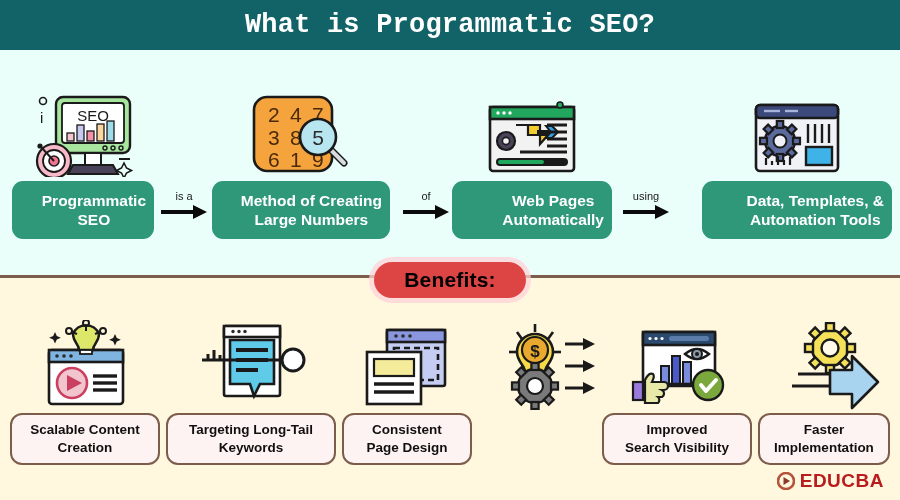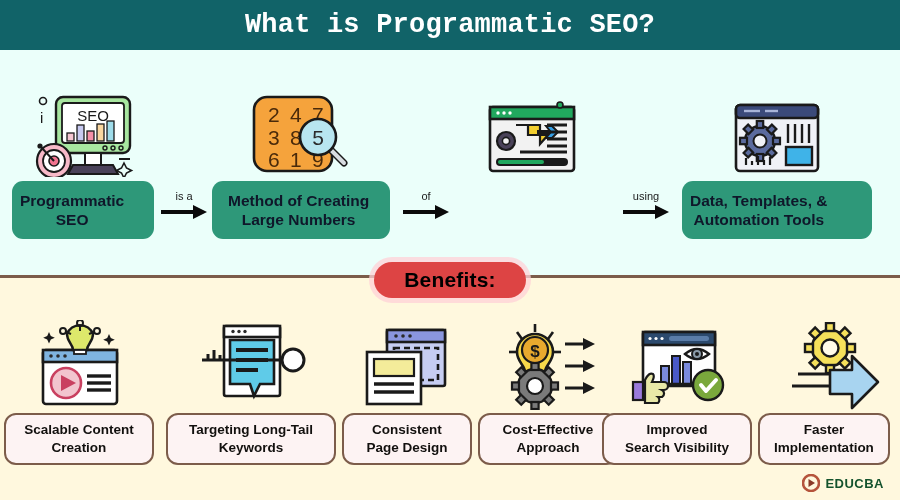--- a/index.html
+++ b/index.html
@@ -53,26 +53,26 @@
     display: flex; flex-direction: column; align-items: center;
   }
   .flow-icon {
     height: 92px;
     display: flex; align-items: flex-end; justify-content: center;
     margin-bottom: 4px;
   }
   .flow-box {
     background: #2E9879;
     border-radius: 11px;
-    color: #0f172a;
+    color: #ffffff;
     font-size: 15.5px;
     font-weight: bold;
     line-height: 1.25;
     text-align: center;
-    display: flex; align-items: center; justify-content: flex-start;
+    display: flex; align-items: center; justify-content: flex-end;
     padding: 6px 8px;
     height: 58px;
   }
 
   
   .connector {
     position: absolute;
     width: 56px;
     display: flex; flex-direction: column; align-items: center;
   }
@@ -126,22 +126,22 @@
     height: 52px;
   }
 
   
   .logo {
     position: absolute;
     right: 16px; bottom: 8px;
     display: flex; align-items: center; gap: 5px;
   }
   .logo-text {
-    color: #14532d;
-    font-size: 13px;
+    color: #b91c1c;
+    font-size: 19px;
     font-weight: bold;
     letter-spacing: 0.5px;
   }
 </style>
 </head>
 <body>
 
 <div id="infographic">
 
   <div class="header">
@@ -240,31 +240,35 @@
         <circle cx="20" cy="42" r="3.6" fill="#F2F2F2" stroke="#1A1A1A" stroke-width="1.6"></circle>
         <line x1="61" y1="26" x2="81" y2="26" stroke="#1A1A1A" stroke-width="3"></line>
         <line x1="61" y1="33" x2="81" y2="33" stroke="#1A1A1A" stroke-width="3"></line>
         <line x1="61" y1="40" x2="81" y2="40" stroke="#1A1A1A" stroke-width="3"></line>
         <line x1="61" y1="47" x2="81" y2="47" stroke="#1A1A1A" stroke-width="3"></line>
         <line x1="34" y1="53" x2="81" y2="53" stroke="#1A1A1A" stroke-width="3"></line>
         <rect x="10" y="59" width="72" height="8" rx="4" fill="#1A1A1A"></rect>
         <rect x="12" y="61" width="46" height="4" rx="2" fill="#21A85E"></rect>
       </svg>
     </div>
+    <div class="flow-box" style="width:160px;">
+      <span style="white-space:pre-line;">Web Pages
+Automatically</span>
+    </div>
   </div>
 
   <div class="connector" style="left:618px; top:190px;">
     <div class="connector-label">using</div>
     <svg class="arrow-svg" width="50" height="16" viewBox="0 0 50 16">
       <line x1="2" y1="8" x2="36" y2="8" stroke="#0A0A0A" stroke-width="4"></line>
       <path d="M34 1 L48 8 L34 15 Z" fill="#0A0A0A"></path>
     </svg>
   </div>
 
-  <div class="flow-node" style="left:682px; top:85px; width:190px;">
+  <div class="flow-node" style="left:702px; top:85px; width:190px;">
     <div class="flow-icon">
       <svg width="90" height="78" viewBox="0 0 90 78">
         <rect x="4" y="6" width="82" height="66" rx="4" fill="#F0F2F7" stroke="#1A1A1A" stroke-width="2.6"></rect>
         <rect x="4" y="6" width="82" height="13" rx="4" fill="#3B4A7A" stroke="#1A1A1A" stroke-width="2.6"></rect>
         <line x1="12" y1="12" x2="28" y2="12" stroke="#A8B4D8" stroke-width="2.4"></line>
         <line x1="33" y1="12" x2="46" y2="12" stroke="#A8B4D8" stroke-width="2.4"></line>
         <g transform="translate(28,42)">
           <circle cx="0" cy="0" r="15" fill="#5B6B9E" stroke="#1A1A1A" stroke-width="2.4"></circle>
           <circle cx="0" cy="0" r="6.5" fill="#F0F2F7" stroke="#1A1A1A" stroke-width="2"></circle>
           <g stroke="#1A1A1A" stroke-width="2.2" fill="#5B6B9E">
@@ -293,21 +297,21 @@
     <div class="flow-box" style="width:190px;">
       <span style="white-space:pre-line;">Data, Templates, &amp;
 Automation Tools</span>
     </div>
   </div>
 
   <div class="benefits-banner">
     <div class="benefits-banner-text">Benefits:</div>
   </div>
 
-  <div class="benefit-card" style="left:4px; top:318px; width:150px;">
+  <div class="benefit-card" style="left:10px; top:318px; width:150px;">
     <div class="benefit-icon">
       <svg width="100" height="90" viewBox="0 0 100 90">
         <rect x="14" y="30" width="74" height="54" rx="3" fill="#FFFFFF" stroke="#1A1A1A" stroke-width="2.6"></rect>
         <rect x="14" y="30" width="74" height="12" fill="#7FB4E0" stroke="#1A1A1A" stroke-width="2.6"></rect>
         <circle cx="22" cy="36" r="1.8" fill="#2A2A2A"></circle>
         <circle cx="29" cy="36" r="1.8" fill="#2A2A2A"></circle>
         <circle cx="36" cy="36" r="1.8" fill="#2A2A2A"></circle>
         <circle cx="37" cy="63" r="15" fill="#F2C5CE" stroke="#C94060" stroke-width="2.6"></circle>
         <path d="M32 55 L47 63 L32 71 Z" fill="#C94060"></path>
         <line x1="58" y1="56" x2="82" y2="56" stroke="#1A1A1A" stroke-width="3.4"></line>
@@ -406,24 +410,20 @@
         <g stroke="#1A1A1A" stroke-width="3" fill="none">
           <line x1="72" y1="22" x2="92" y2="22"></line>
           <line x1="72" y1="44" x2="92" y2="44"></line>
           <line x1="72" y1="66" x2="92" y2="66"></line>
         </g>
         <path d="M90 16 L102 22 L90 28 Z" fill="#1A1A1A"></path>
         <path d="M90 38 L102 44 L90 50 Z" fill="#1A1A1A"></path>
         <path d="M90 60 L102 66 L90 72 Z" fill="#1A1A1A"></path>
       </svg>
     </div>
-    <div class="benefit-label" style="width:140px;">
-      <span style="white-space:pre-line;">Cost-Effective
-Approach</span>
-    </div>
   </div>
 
   <div class="benefit-card" style="left:602px; top:318px; width:150px;">
     <div class="benefit-icon">
       <svg width="104" height="88" viewBox="0 0 104 88">
         <rect x="18" y="10" width="72" height="54" rx="2" fill="#FFFFFF" stroke="#1A1A1A" stroke-width="2.6"></rect>
         <rect x="18" y="10" width="72" height="13" fill="#2C4A6E" stroke="#1A1A1A" stroke-width="2.6"></rect>
         <circle cx="25" cy="16.5" r="1.6" fill="#FFFFFF"></circle>
         <circle cx="31" cy="16.5" r="1.6" fill="#FFFFFF"></circle>
         <circle cx="37" cy="16.5" r="1.6" fill="#FFFFFF"></circle>

